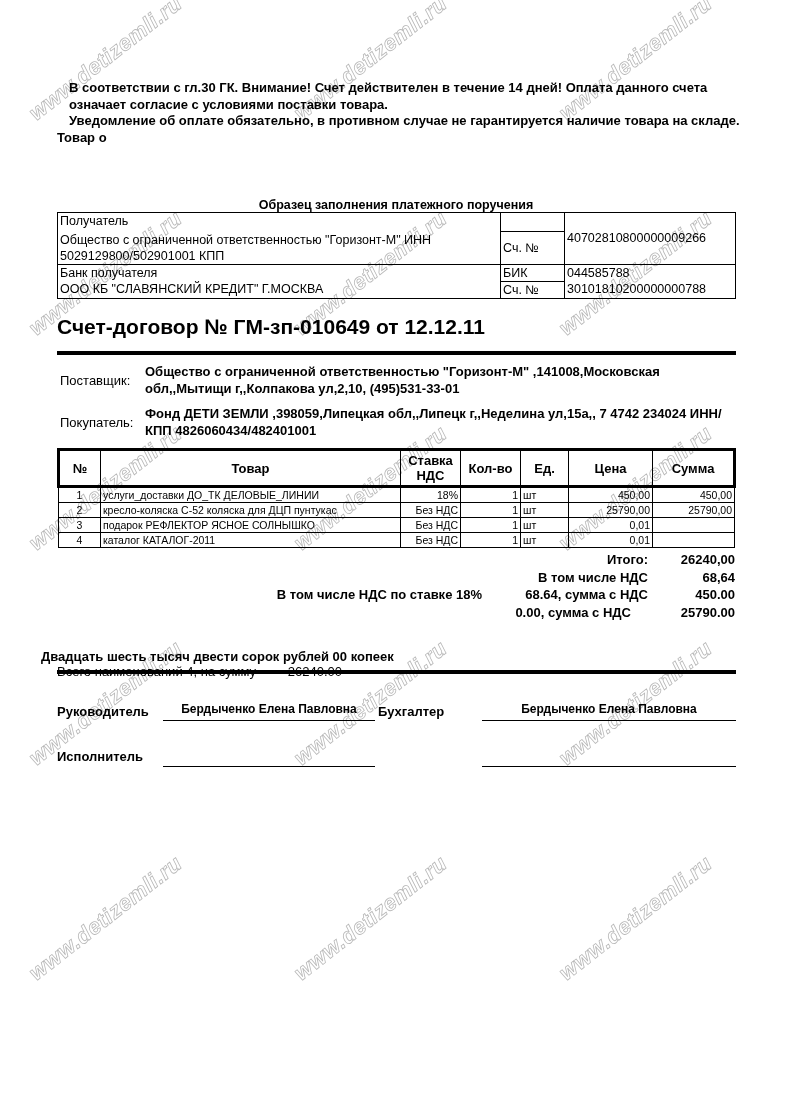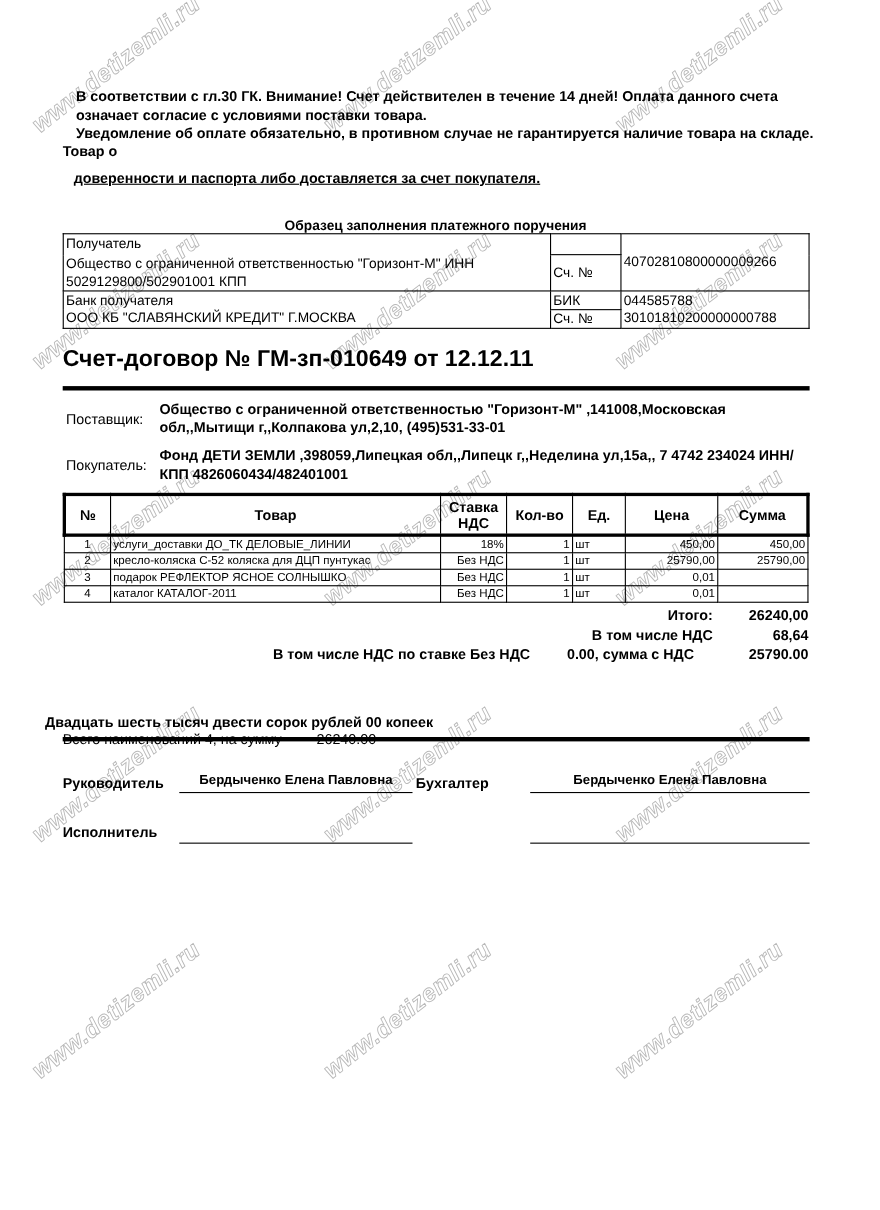--- a/index.html
+++ b/index.html
@@ -50,21 +50,20 @@
     <div class="wm" style="left: 570px; top: 745px;">www.detizemli.ru</div>
     <div class="wm" style="left: 40px; top: 960px;">www.detizemli.ru</div>
     <div class="wm" style="left: 305px; top: 960px;">www.detizemli.ru</div>
     <div class="wm" style="left: 570px; top: 960px;">www.detizemli.ru</div>
   </div>
 
 <div class="abs notice">
   <p class="ind">В соответствии с гл.30 ГК. Внимание! Счет действителен в течение 14 дней!  Оплата данного счета означает согласие с условиями поставки товара.</p>
   <p class="ind">Уведомление об оплате  обязательно, в противном случае не гарантируется наличие товара на складе.</p>
   <p>Товар о</p>
-  <p class="ul">доверенности и паспорта либо доставляется за счет покупателя.</p>
 </div>
 
 <div class="abs sample-title">Образец заполнения платежного поручения</div>
 <table class="pay">
   <colgroup>
       <col style="width:443px">
       <col style="width:64px">
       <col>
     </colgroup>
   <tbody>
@@ -162,21 +161,25 @@
 <div class="abs totals" style="left:200px; top:551px; width:535px;">
   <div style="position:relative; height:17.5px;">
     <span class="abs r" style="right:87px;">Итого:</span>
     <span class="abs r" style="right:0;">26240,00</span>
   </div>
   <div style="position:relative; height:17.5px;">
     <span class="abs r" style="right:87px;">В том числе НДС</span>
     <span class="abs r" style="right:0;">68,64</span>
   </div>
   <div style="position:relative; height:17.5px;">
-    <span class="abs r" style="right:253px;">В том числе НДС по ставке Без НДС</span>
+    <span class="abs r" style="right:253px;">В том числе НДС по ставке 18%</span>
+    <span class="abs r" style="right:87px;">68.64, сумма с НДС</span>
+    <span class="abs r" style="right:0;">450.00</span>
+  </div>
+  <div style="position:relative; height:17.5px;">
     <span class="abs r" style="right:104px;">0.00, сумма с НДС</span>
     <span class="abs r" style="right:0;">25790.00</span>
   </div>
 </div>
 
 <div class="abs" style="left:57px; top:664px; font-size:13px;">
   <span>Всего наименований 4, на сумму</span>
   <span style="margin-left:28px;">26240.00</span>
 </div>
 <div class="abs b" style="left:41px; top:649px; font-size:13px;">Двадцать шесть тысяч двести сорок рублей 00 копеек</div>

